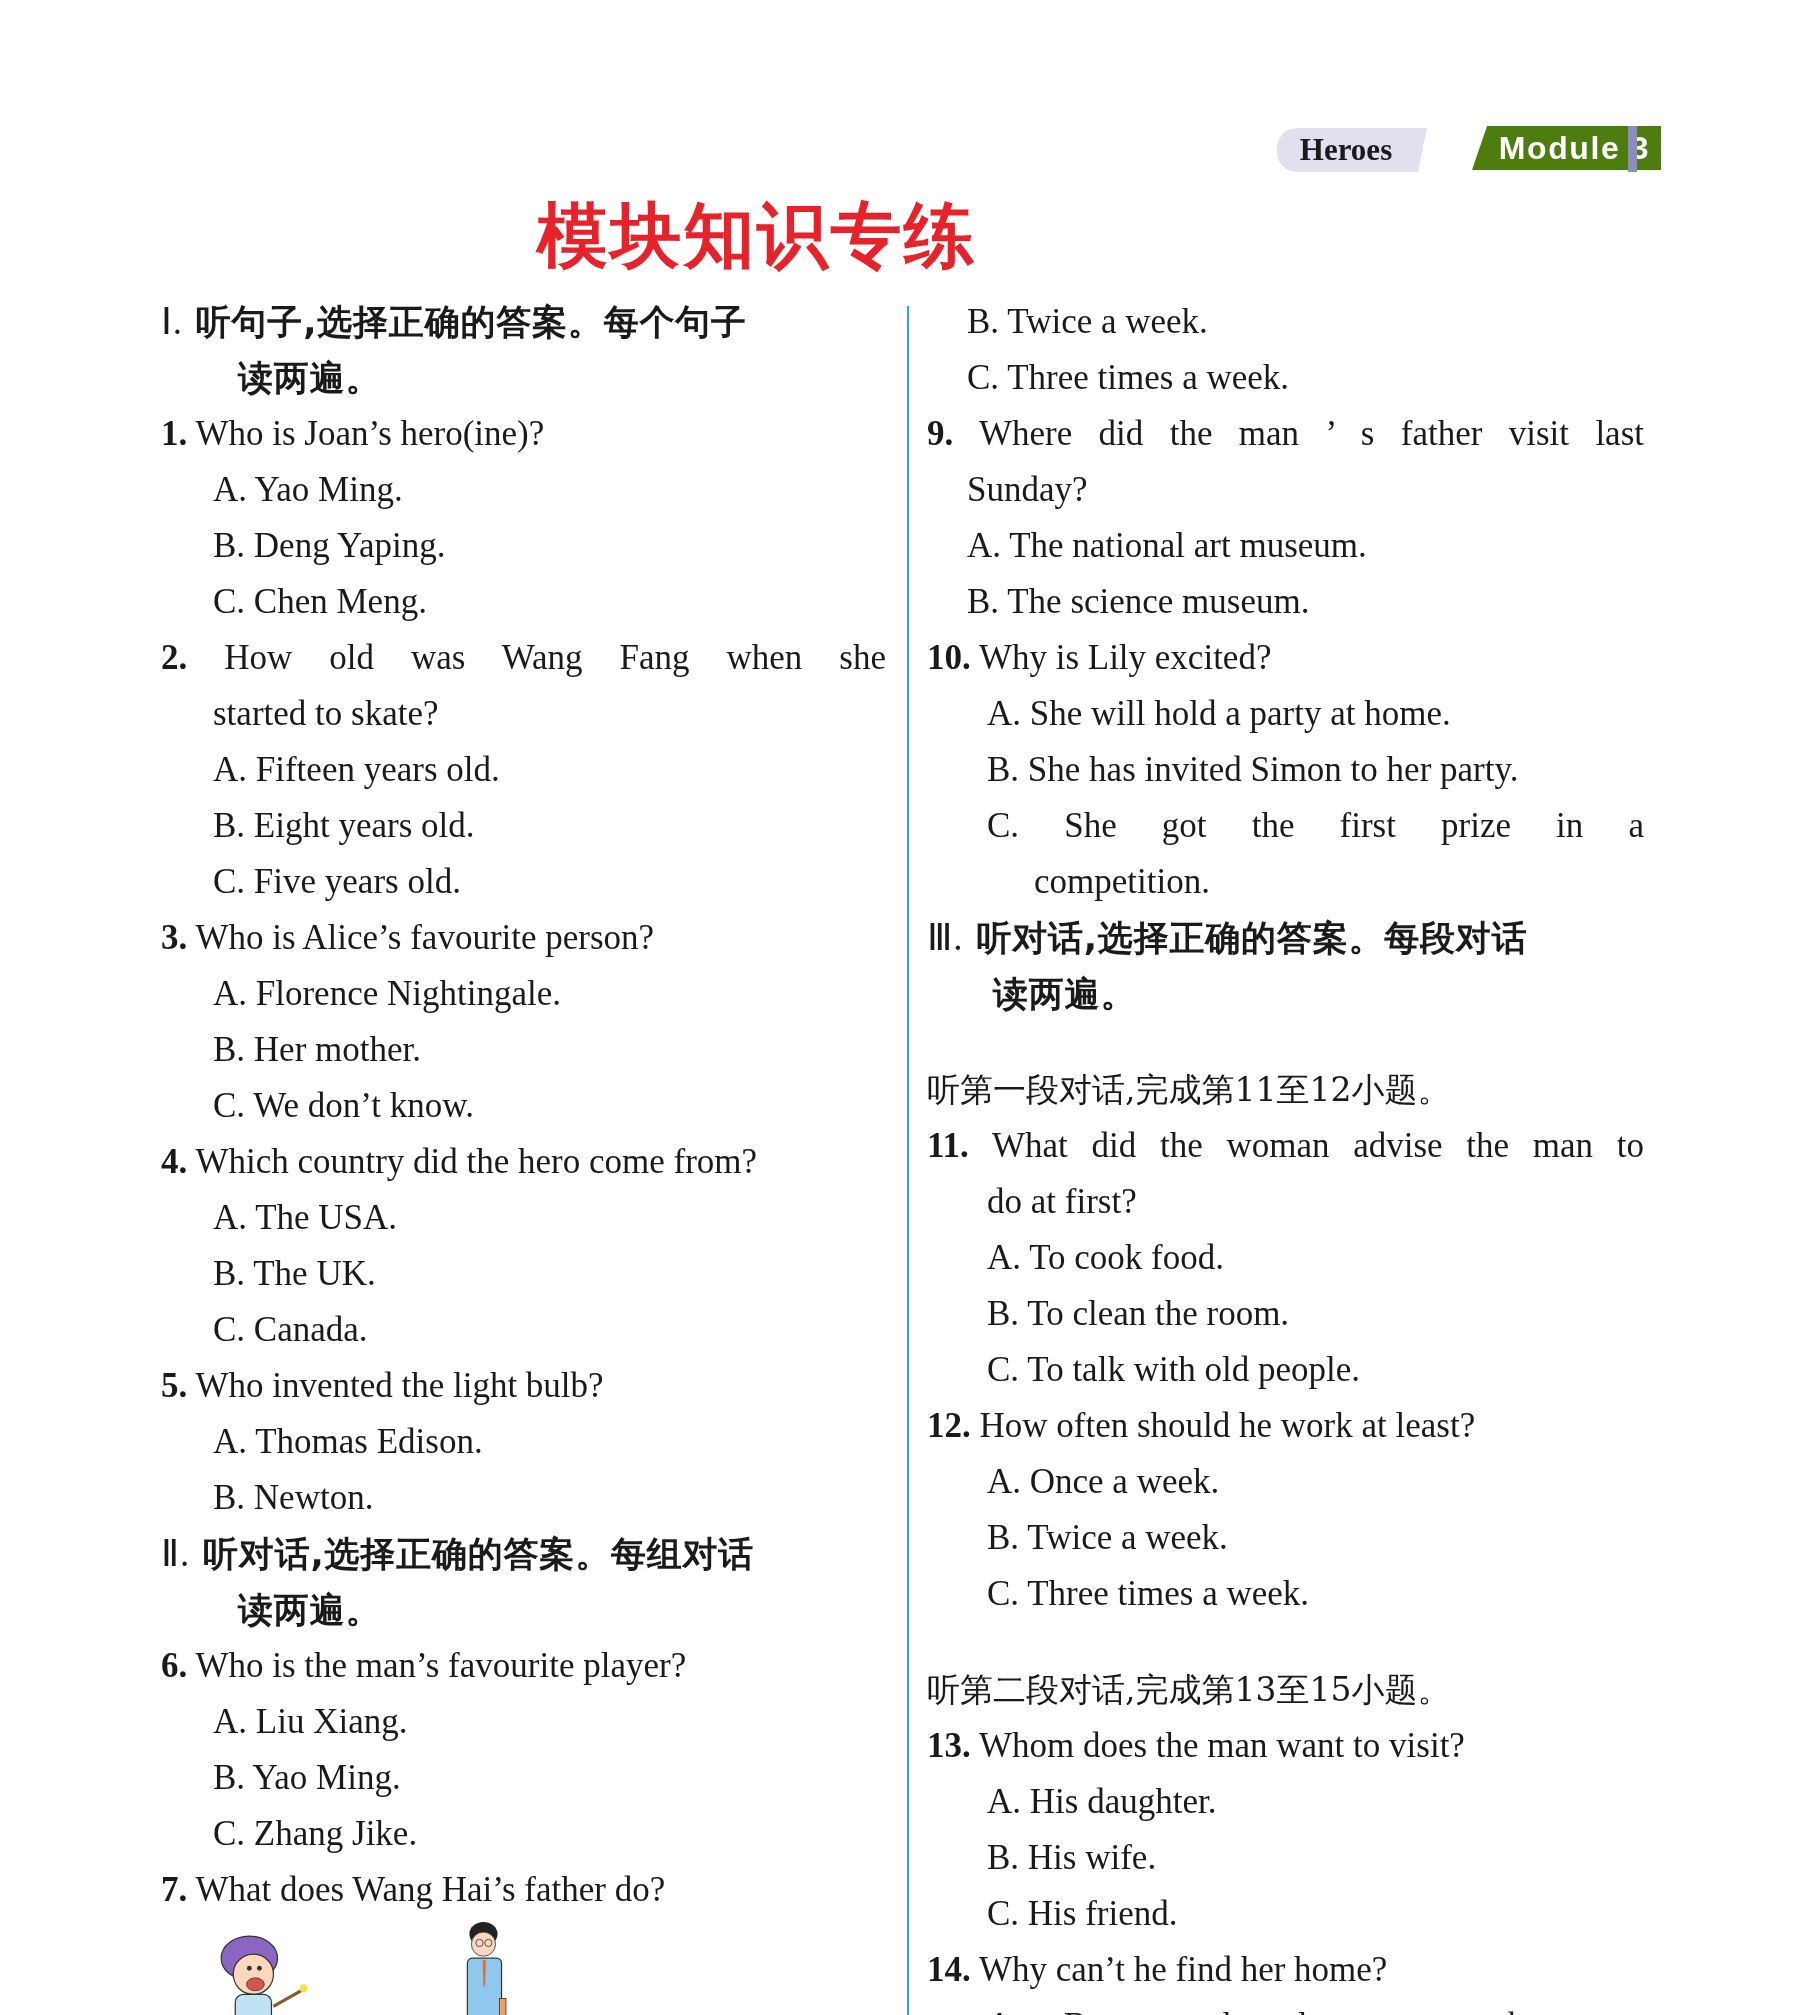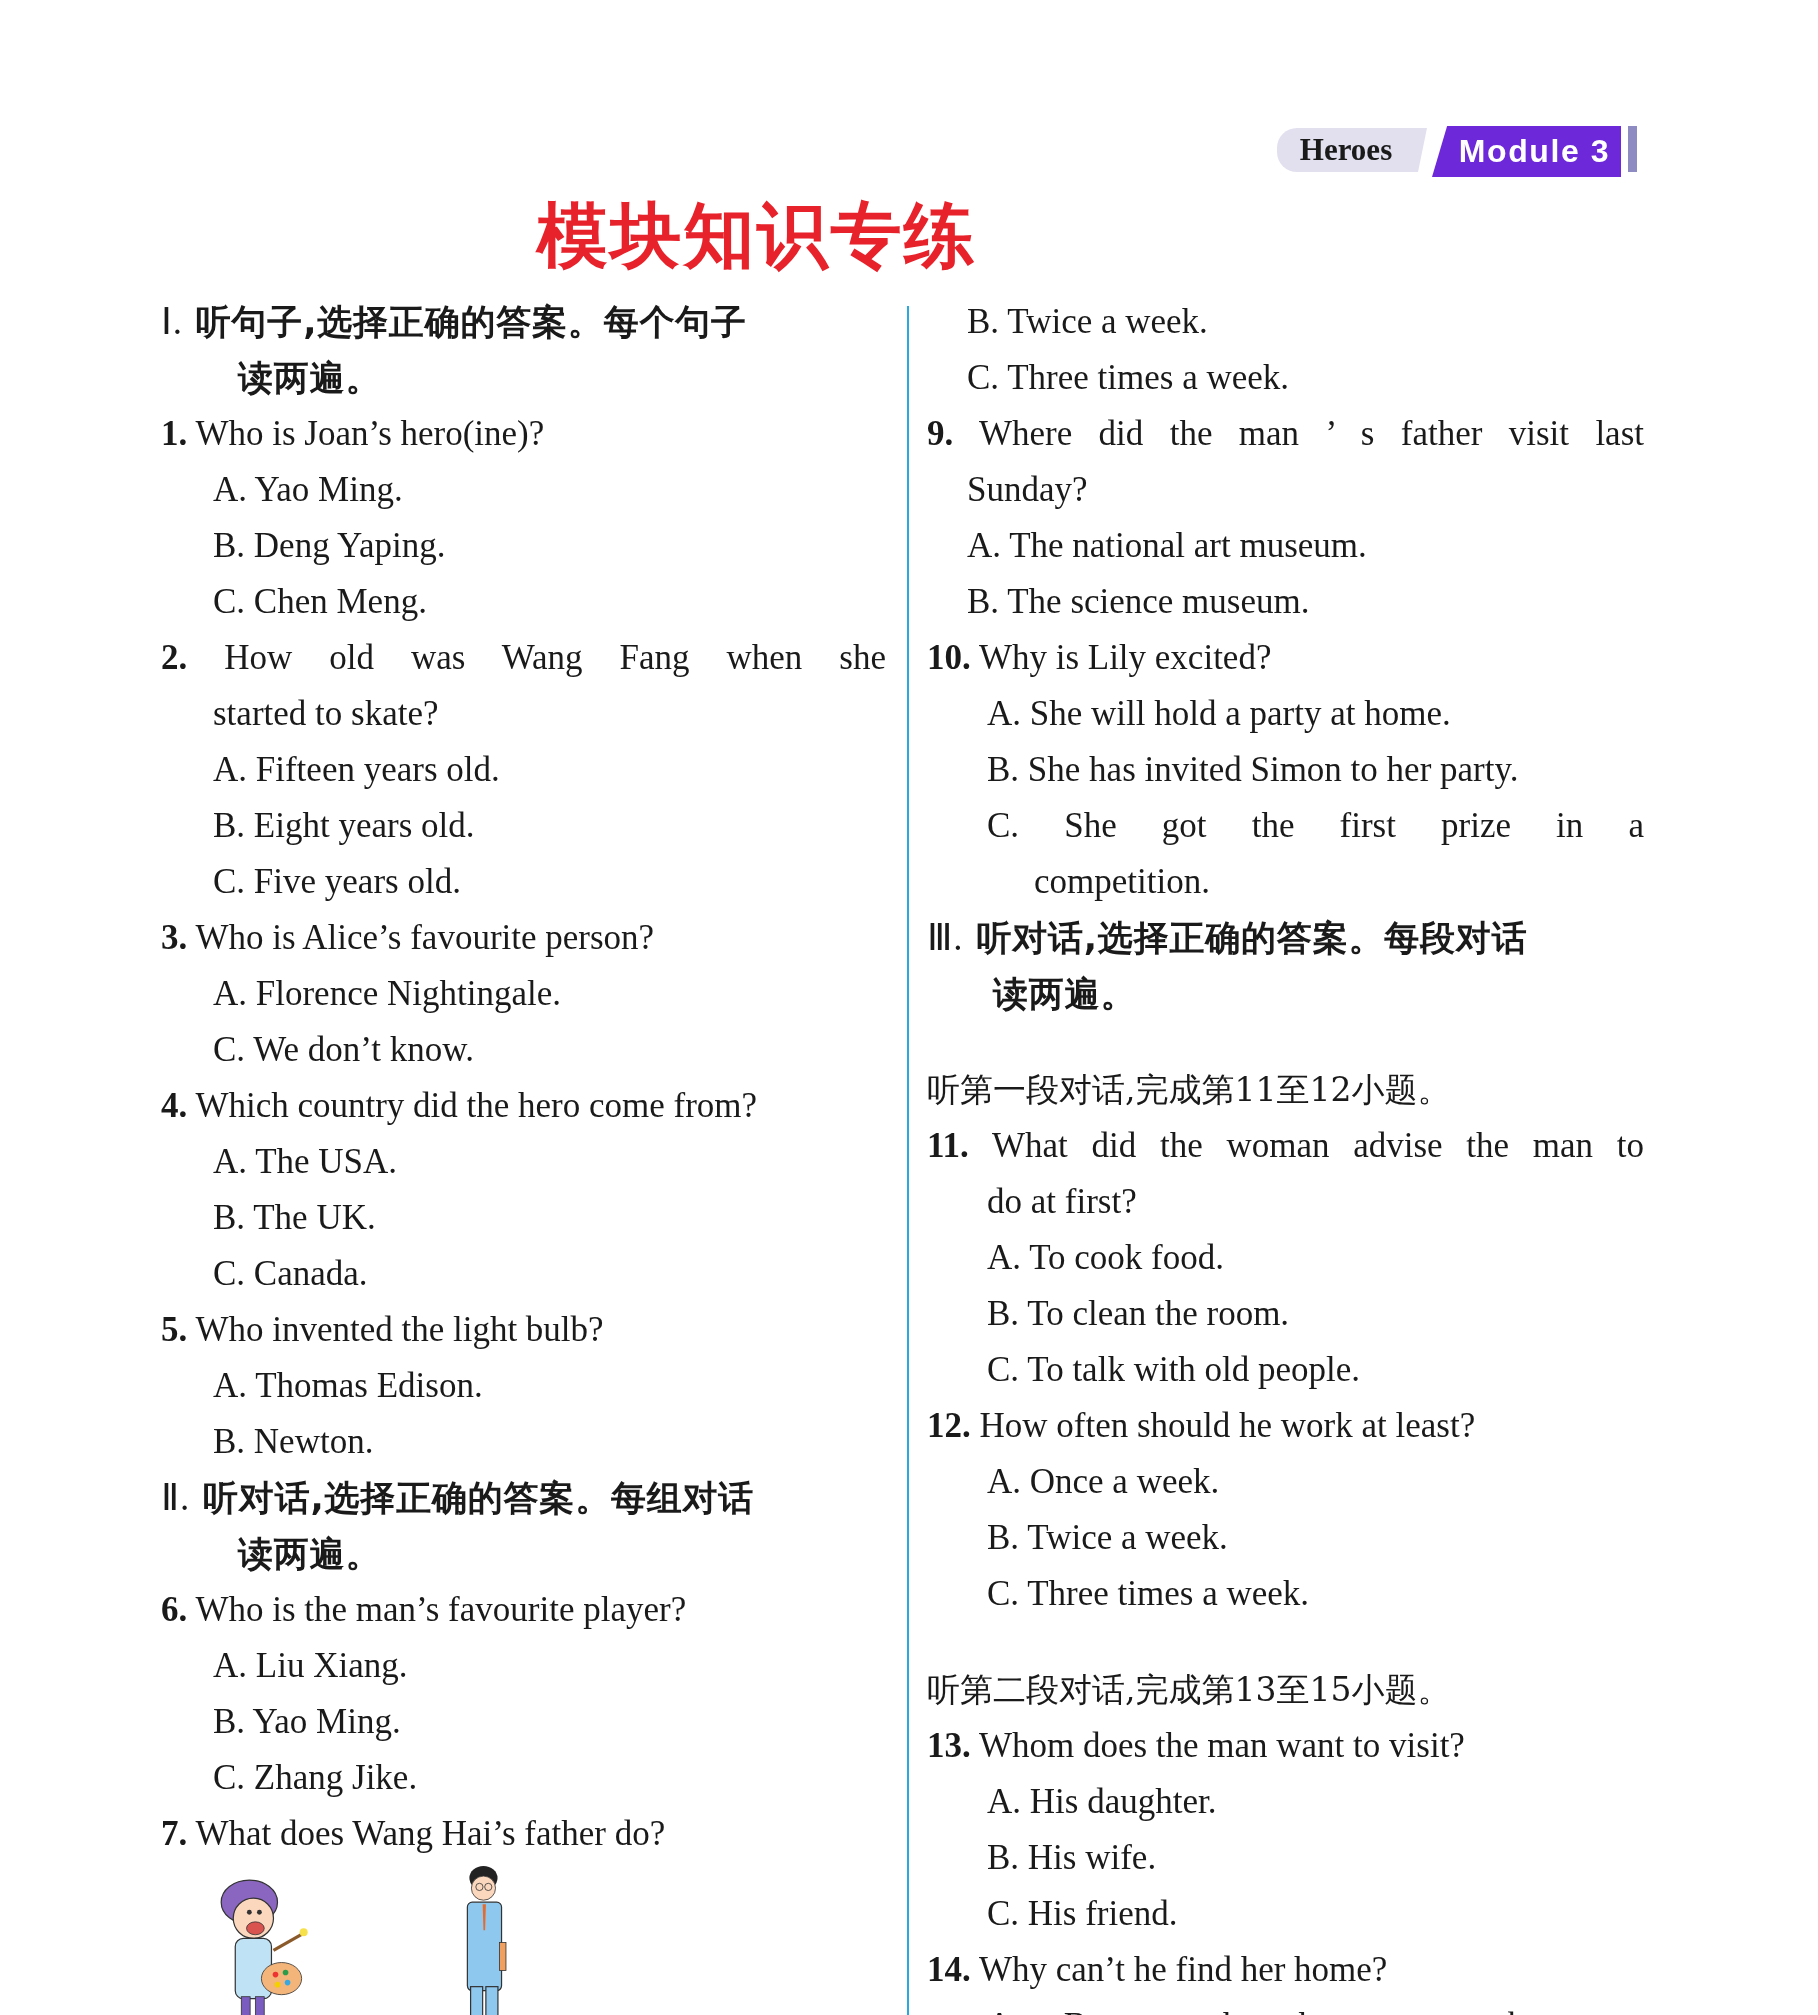--- a/index.html
+++ b/index.html
@@ -4,21 +4,21 @@
 <style>
   html, body { margin:0; padding:0; }
   body { width:1818px; height:2532px; background:#ffffff; position:relative; overflow:hidden;
          font-family:"Liberation Serif","DejaVu Serif",serif; color:#1a1a1a; }
   .abs { position:absolute; }
   
   .tab-heroes { left:1277px; top:128px; width:150px; height:44px; background:#e2e0ef;
                 border-radius:20px 0 0 20px; clip-path:polygon(0 0,100% 0,94% 100%,0 100%);text-align:center; }
   .tab-heroes span { position:absolute; left:0; right:12px; top:0; bottom:0; display:flex; align-items:center; justify-content:center;
                 font-family:"Liberation Serif",serif; font-weight:bold; font-size:31px; color:#1a1a1a; }
-  .tab-module { left:1432px; top:126px; width:189px; height:51px; background:#6d28d9;
+  .tab-module { left:1472px; top:126px; width:189px; height:44px; background:#4d7c0f;
                 clip-path:polygon(8% 0,100% 0,100% 100%,0 100%); }
   .tab-module span { position:absolute; left:16px; right:0; top:0; bottom:0; display:flex; align-items:center; justify-content:center;
                 font-family:"Liberation Sans",sans-serif; font-weight:bold; font-size:32px; color:#ffffff; letter-spacing:1.6px; }
   .tab-bar { left:1628px; top:126px; width:8.9px; height:46px; background:#8e8bc2; }
   .title { left:0; width:1514px; top:189px; text-align:center; font-family:"DejaVu Sans",sans-serif; font-weight:bold;
            font-size:71px; color:#e8222a; letter-spacing:2.4px; }
   .divider { left:907px; top:306px; width:2.4px; height:2051px; background:#29a9e0; }
   .col { position:absolute; top:294px; }
   .col-left { left:161px; width:725px; }
   .col-right { left:927px; width:717px; }
@@ -60,20 +60,21 @@
   <div class="line opt">C. Chen Meng.</div>
 
   <div class="line q just"><span class="qn">2.</span> <span>How old was Wang Fang when she</span></div>
   <div class="line opt">started to skate?</div>
   <div class="line opt">A. Fifteen years old.</div>
   <div class="line opt">B. Eight years old.</div>
   <div class="line opt">C. Five years old.</div>
 
   <div class="line q"><span class="qn">3.</span> <span>Who is Alice’s favourite person?</span></div>
   <div class="line opt">A. Florence Nightingale.</div>
+  <div class="line opt">B. Her mother.</div>
   <div class="line opt">C. We don’t know.</div>
 
   <div class="line q"><span class="qn">4.</span> <span>Which country did the hero come from?</span></div>
   <div class="line opt">A. The USA.</div>
   <div class="line opt">B. The UK.</div>
   <div class="line opt">C. Canada.</div>
 
   <div class="line q"><span class="qn">5.</span> <span>Who invented the light bulb?</span></div>
   <div class="line opt">A. Thomas Edison.</div>
   <div class="line opt">B. Newton.</div>

